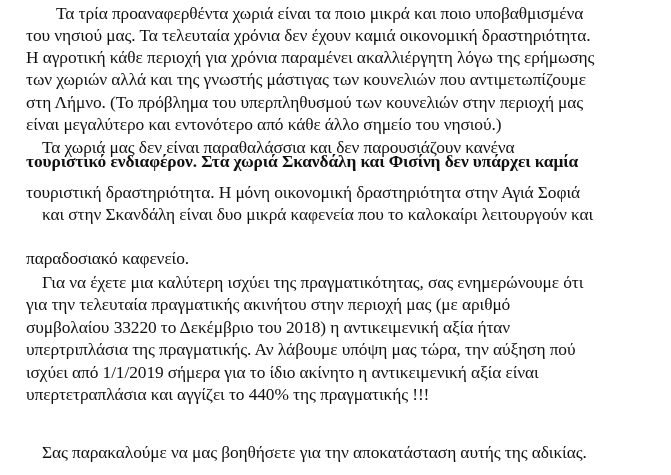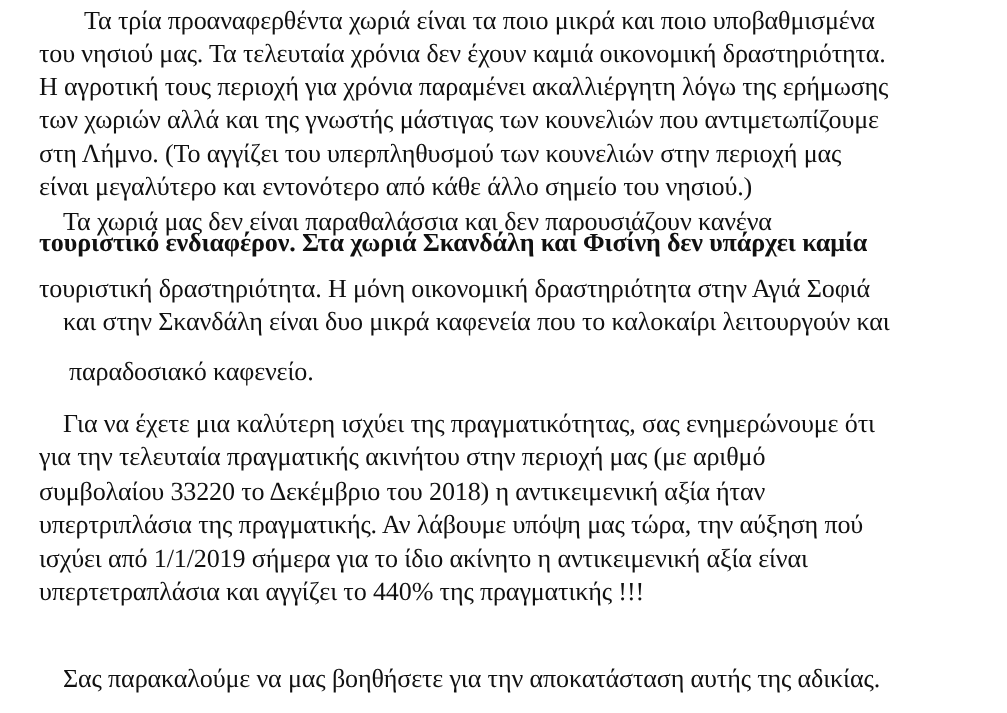--- a/index.html
+++ b/index.html
@@ -18,30 +18,30 @@
       letter-spacing: -0.1px;
     }
   </style>
 </head>
 <body>
 
 <div class="page">
 
   <div class="line" style="left:56px; top:2px;">Τα τρία προαναφερθέντα χωριά είναι τα ποιο μικρά και ποιο υποβαθμισμένα</div>
   <div class="line" style="top:24px;">του νησιού μας. Τα τελευταία χρόνια δεν έχουν καμιά οικονομική δραστηριότητα.</div>
-  <div class="line" style="top:46px;">Η αγροτική τους περιοχή για χρόνια παραμένει ακαλλιέργητη λόγω της ερήμωσης</div>
+  <div class="line" style="top:46px;">Η αγροτική κάθε περιοχή για χρόνια παραμένει ακαλλιέργητη λόγω της ερήμωσης</div>
   <div class="line" style="top:68px;">των χωριών αλλά και της γνωστής μάστιγας των κουνελιών που αντιμετωπίζουμε</div>
-  <div class="line" style="top:91px;">στη Λήμνο. (Το αγγίζει του υπερπληθυσμού των κουνελιών στην περιοχή μας</div>
+  <div class="line" style="top:91px;">στη Λήμνο. (Το πρόβλημα του υπερπληθυσμού των κουνελιών στην περιοχή μας</div>
   <div class="line" style="top:113px;">είναι μεγαλύτερο και εντονότερο από κάθε άλλο σημείο του νησιού.)</div>
 
   <div class="line" style="left:42px; top:136px;">Τα χωριά μας δεν είναι παραθαλάσσια και  δεν παρουσιάζουν κανένα</div>
   <div class="line" style="top:150px;font-weight:bold;">τουριστικό ενδιαφέρον. Στα χωριά Σκανδάλη και Φισίνη δεν υπάρχει καμία</div>
   <div class="line" style="top:181px;">τουριστική δραστηριότητα. Η μόνη οικονομική δραστηριότητα στην Αγιά Σοφιά</div>
   <div class="line" style="top:203px;margin-left:16px;">και στην Σκανδάλη είναι δυο μικρά καφενεία που το καλοκαίρι λειτουργούν και</div>
-  <div class="line" style="top:236px;margin-left:20px;">παραδοσιακό καφενείο.</div>
+  <div class="line" style="top:247px;">παραδοσιακό καφενείο.</div>
 
   <div class="line" style="left:42px; top:271px;">Για να έχετε μια καλύτερη ισχύει της πραγματικότητας, σας ενημερώνουμε ότι</div>
   <div class="line" style="top:293px;">για την τελευταία πραγματικής ακινήτου στην περιοχή μας (με αριθμό</div>
   <div class="line" style="top:316px;">συμβολαίου 33220 το Δεκέμβριο του 2018) η αντικειμενική αξία ήταν</div>
   <div class="line" style="top:338px;">υπερτριπλάσια της πραγματικής. Αν λάβουμε υπόψη μας τώρα, την αύξηση πού</div>
   <div class="line" style="top:361px;">ισχύει από 1/1/2019 σήμερα για το ίδιο ακίνητο η αντικειμενική αξία είναι</div>
   <div class="line" style="top:383px;">υπερτετραπλάσια και αγγίζει το 440% της πραγματικής !!!</div>
 
   <div class="line" style="left:42px; top:441px;text-align:center;">Σας παρακαλούμε να μας βοηθήσετε για την αποκατάσταση αυτής της αδικίας.</div>
 </div>

